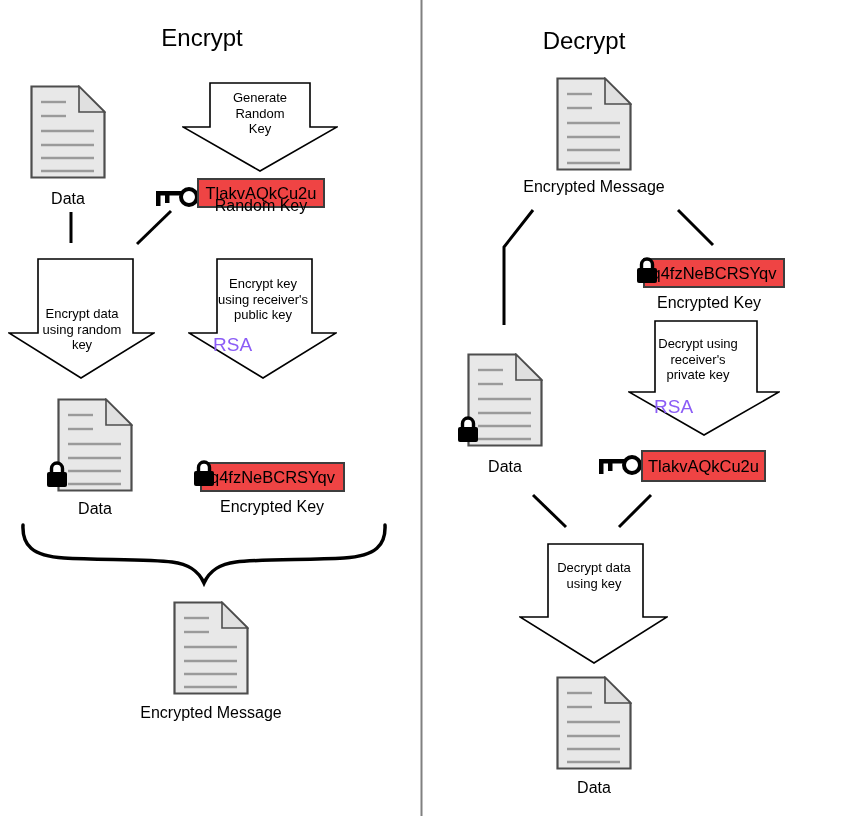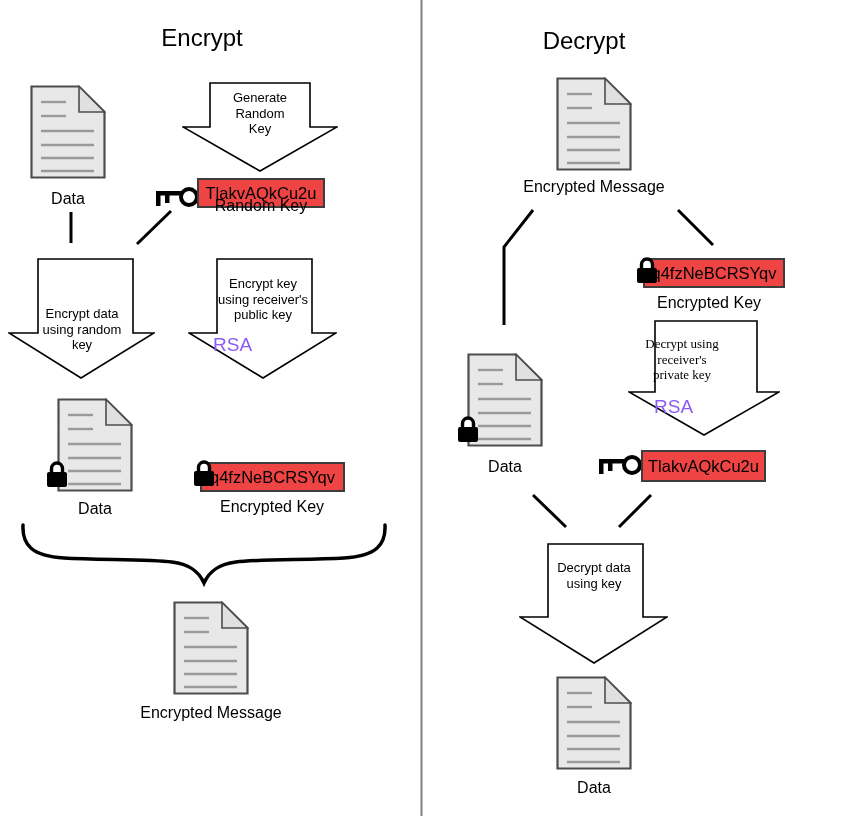--- a/index.html
+++ b/index.html
@@ -127,21 +127,21 @@
 
   <div class="abs kv-box" style="left:643px;top:258px;width:142px;height:30px;">q4fzNeBCRSYqv</div>
   <svg class="abs" style="left:636px;top:256px;" width="22" height="28" viewBox="0 0 22 28">
       <use href="#sym-lock"></use>
     </svg>
   <div class="abs doc-caption" style="left:609px;top:293px;width:200px;">Encrypted Key</div>
 
   <svg class="abs" style="left:628px;top:320px;" width="152" height="116" viewBox="0 0 152 116">
     <polygon points="27,1 129,1 129,72 151,72 76,115 1,72 27,72" fill="#fff" stroke="#000" stroke-width="1.6"></polygon>
   </svg>
-  <div class="abs arrow-text" style="left:640px;top:336px;width:84px;font-family:Liberation Serif, serif;">Decrypt using receiver's private key</div>
+  <div class="abs arrow-text" style="left:656px;top:336px;width:84px;">Decrypt using receiver's private key</div>
   <div class="abs rsa-label" style="left:654px;top:396px;width:100px;">RSA</div>
 
   <svg class="abs" style="left:467px;top:353px;" width="76" height="94" viewBox="0 0 76 94">
       <use href="#sym-doc"></use>
     </svg>
   <svg class="abs" style="left:457px;top:415px;" width="22" height="28" viewBox="0 0 22 28">
       <use href="#sym-lock"></use>
     </svg>
   <div class="abs doc-caption" style="left:455px;top:457px;width:100px;">Data</div>
 

